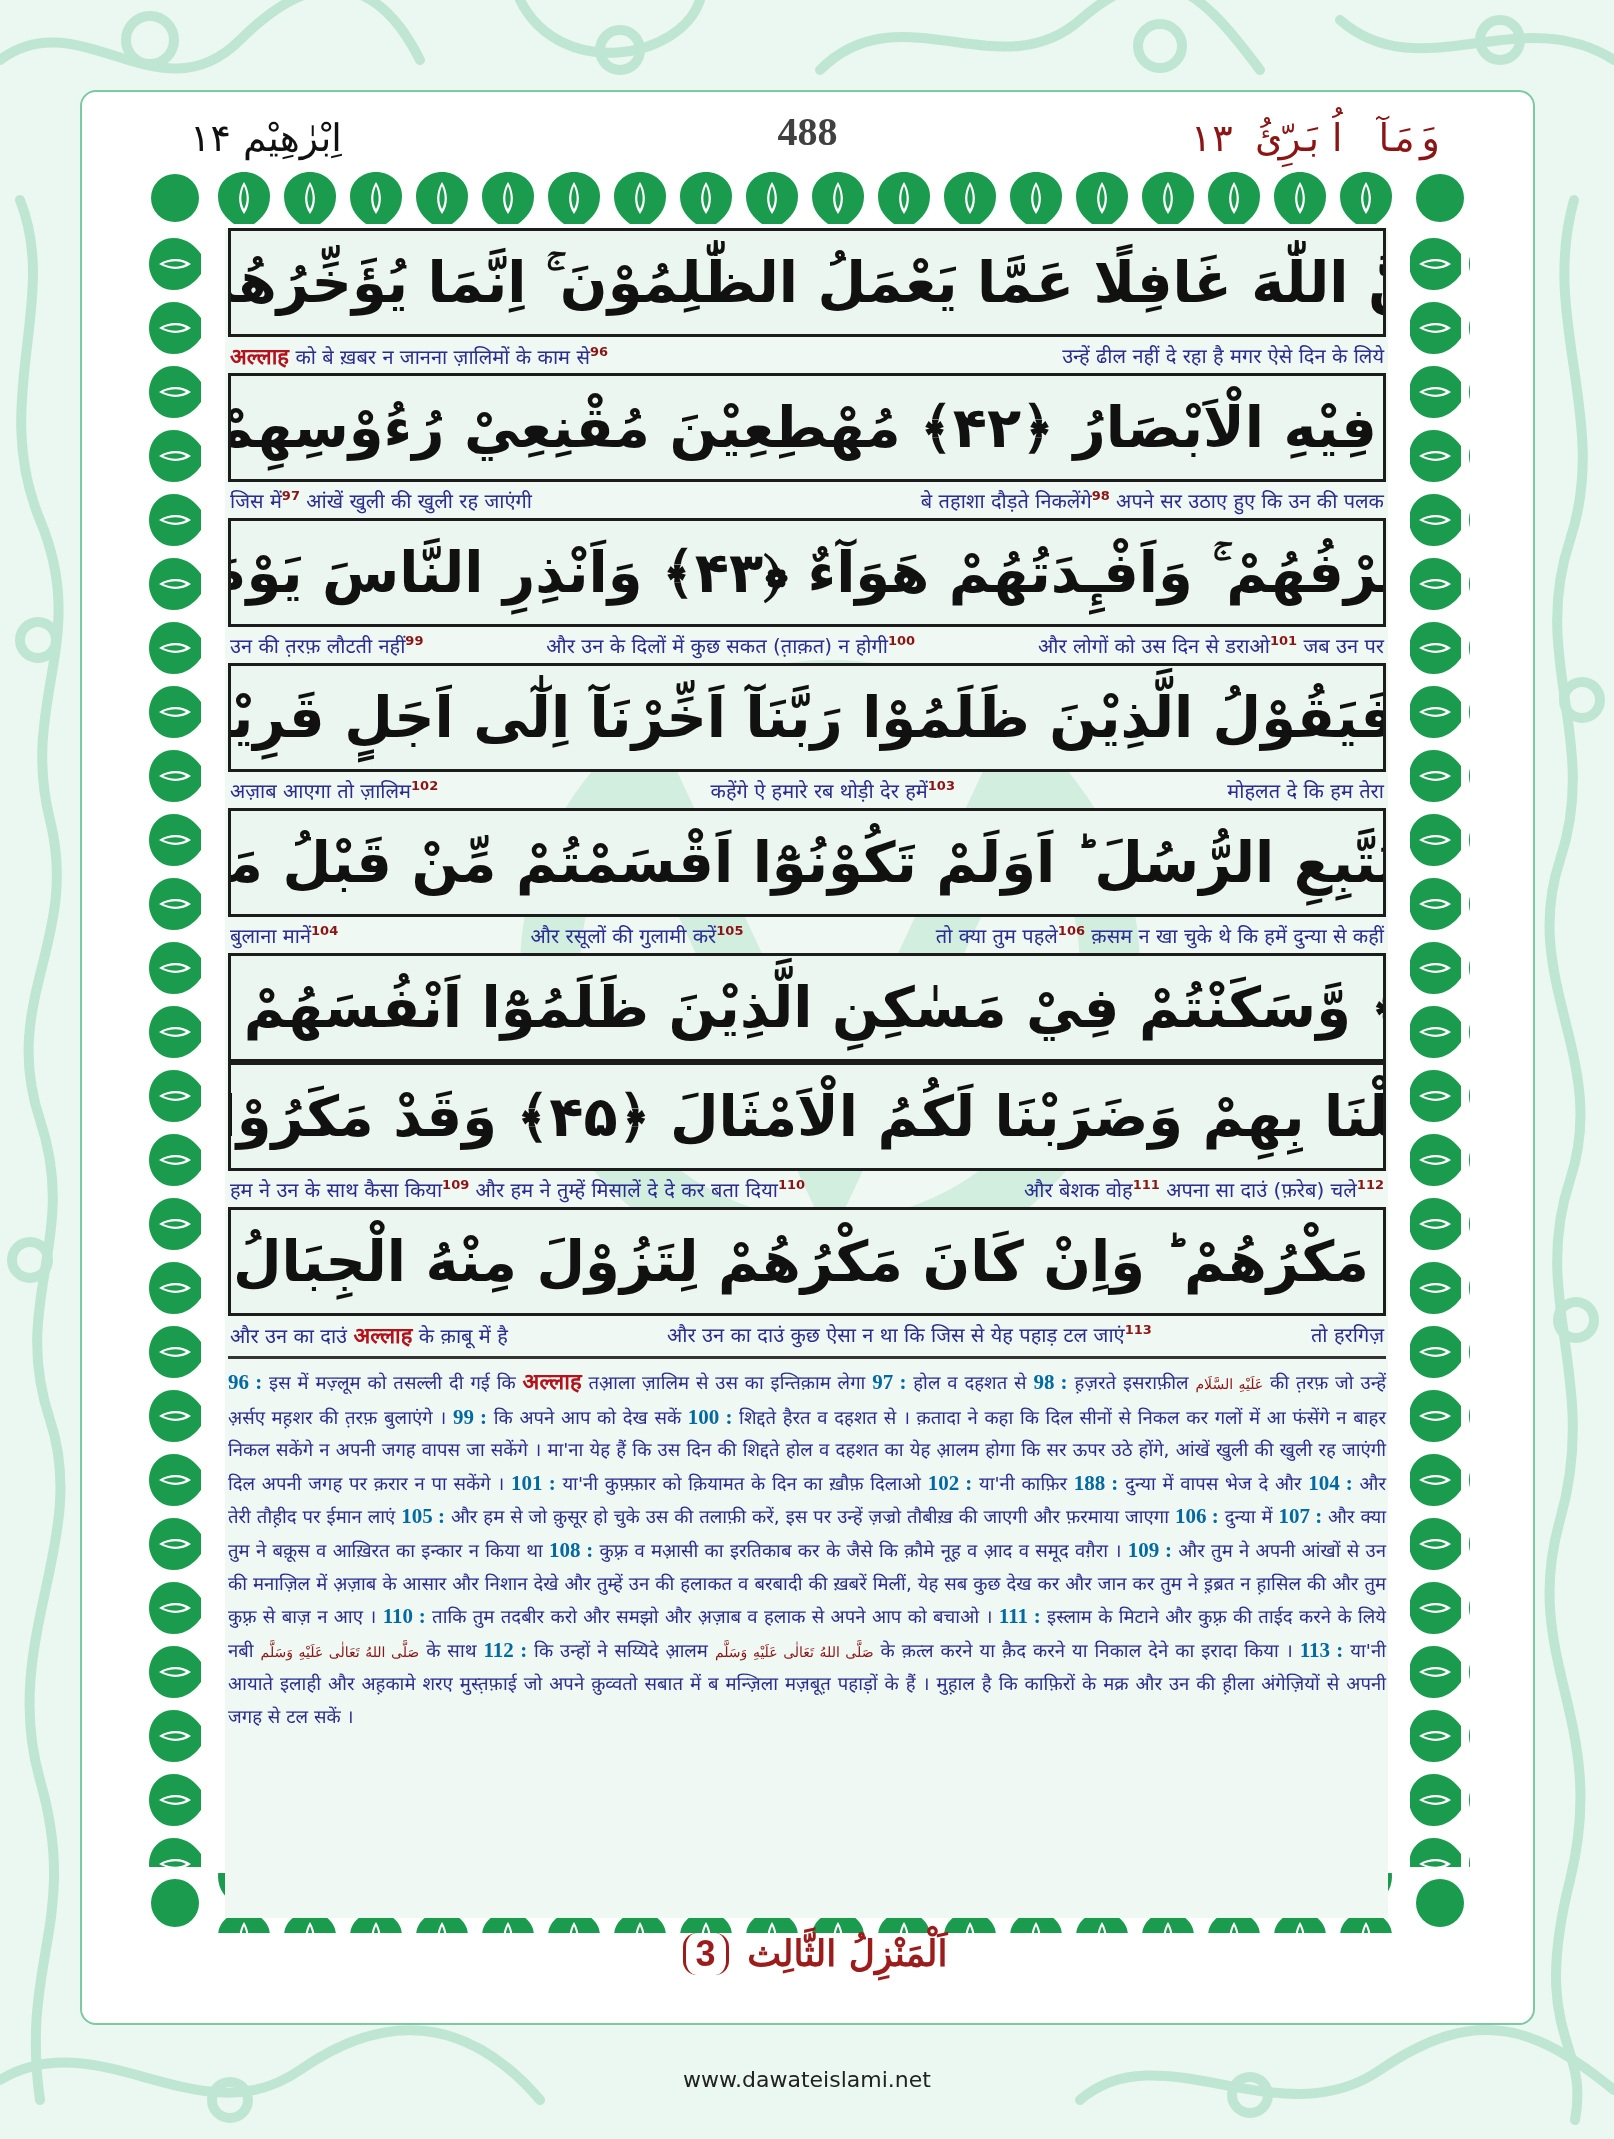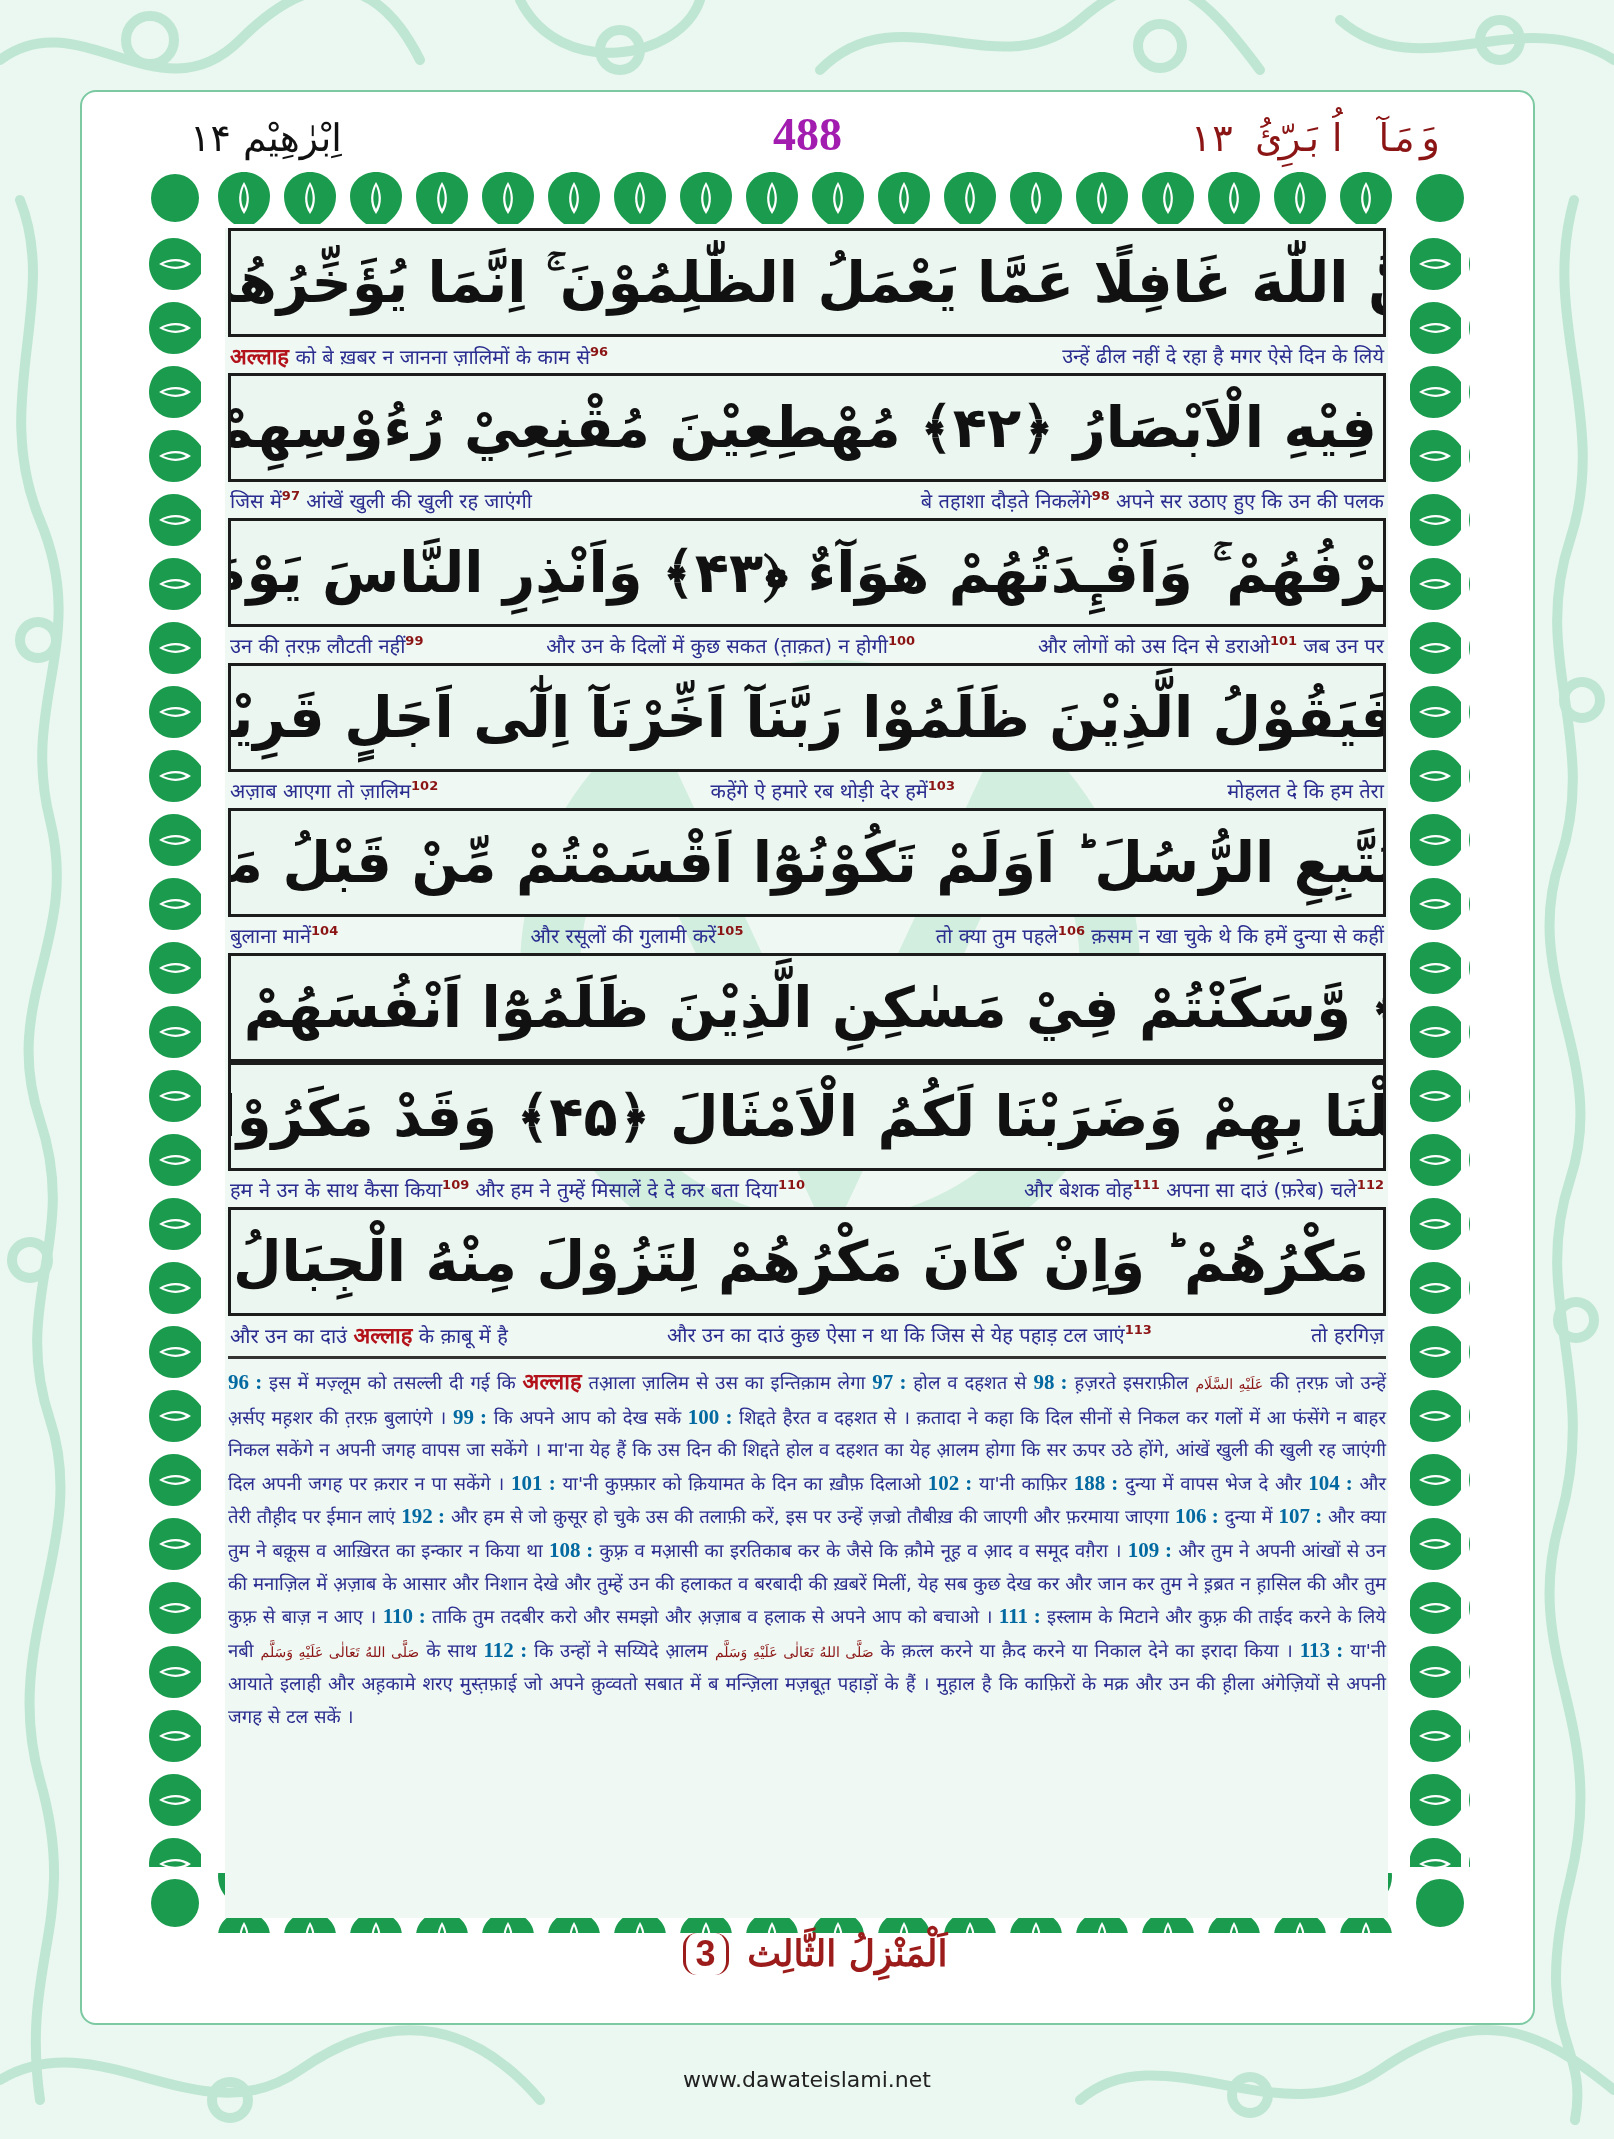--- a/index.html
+++ b/index.html
@@ -18,21 +18,21 @@
     background: #ffffff; border: 2px solid #7cc9a2; border-radius: 16px;
     z-index: 1;
   }
 
   
   .header { position: absolute; left: 80px; top: 100px; width: 1455px; height: 70px; z-index: 3; }
   .hdr-left, .hdr-right, .hdr-center { position: absolute; top: 16px; }
   .hdr-left { left: 110px; font-family: "DejaVu Serif", serif; font-size: 38px; color: #111; direction: rtl; }
   .hdr-right { right: 95px; font-family: Liberation Mono, monospace; font-size: 38px; color: #8b1414; direction: rtl; }
   .hdr-center { left: 0; width: 100%; text-align: center; top: 8px;
-    font-family: "Liberation Serif", serif; font-weight: bold; font-size: 46px; color: #a21caf; }
+    font-family: "Liberation Serif", serif; font-weight: bold; font-size: 40px; color: #404040; }
 
   
   .ornament-frame { position: absolute; left: 145px; top: 168px; width: 1325px; height: 1765px; z-index: 2; }
   .ornament-frame svg { width: 100%; height: 100%; }
 
   
   .content { position: absolute; left: 228px; top: 228px; width: 1158px; z-index: 4; }
   .content-bg { position: absolute; left: 225px; top: 228px; width: 1163px; height: 1690px;
     background: #eff8f3; z-index: 3; }
   .watermark { position: absolute; left: 480px; top: 520px; width: 700px; height: 900px; z-index: 3; opacity: .35; }
@@ -216,21 +216,21 @@
   <div class="footnotes">
     <span class="fn"><span class="fn-num">96 :</span><span> इस में मज़्लूम को तसल्ली दी गई कि </span><span class="allah">अल्लाह</span><span> तआ़ला ज़ालिम से उस का इन्तिक़ाम लेगा </span></span>
     <span class="fn"><span class="fn-num">97 :</span><span> होल व दहशत से </span></span>
     <span class="fn"><span class="fn-num">98 :</span><span> ह़ज़रते इसराफ़ील </span><span class="honorific">عَلَيْهِ السَّلَام</span><span> की त़रफ़ जो उन्हें अ़र्सए मह़शर की त़रफ़ बुलाएंगे । </span></span>
     <span class="fn"><span class="fn-num">99 :</span><span> कि अपने आप को देख सकें </span></span>
     <span class="fn"><span class="fn-num">100 :</span><span> शिद्दते हैरत व दहशत से । क़तादा ने कहा कि दिल सीनों से निकल कर गलों में आ फंसेंगे न बाहर निकल सकेंगे न अपनी जगह वापस जा सकेंगे । मा'ना येह हैं कि उस दिन की शिद्दते होल व दहशत का येह आ़लम होगा कि सर ऊपर उठे होंगे, आंखें खुली की खुली रह जाएंगी दिल अपनी जगह पर क़रार न पा सकेंगे । </span></span>
     <span class="fn"><span class="fn-num">101 :</span><span> या'नी कुफ़्फ़ार को क़ियामत के दिन का ख़ौफ़ दिलाओ </span></span>
     <span class="fn"><span class="fn-num">102 :</span><span> या'नी काफ़िर </span></span>
     <span class="fn"><span class="fn-num">188 :</span><span> दुन्या में वापस भेज दे और </span></span>
     <span class="fn"><span class="fn-num">104 :</span><span> और तेरी तौह़ीद पर ईमान लाएं </span></span>
-    <span class="fn"><span class="fn-num">192 :</span><span> और हम से जो क़ुसूर हो चुके उस की तलाफ़ी करें, इस पर उन्हें ज़ज्रो तौबीख़ की जाएगी और फ़रमाया जाएगा </span></span>
+    <span class="fn"><span class="fn-num">105 :</span><span> और हम से जो क़ुसूर हो चुके उस की तलाफ़ी करें, इस पर उन्हें ज़ज्रो तौबीख़ की जाएगी और फ़रमाया जाएगा </span></span>
     <span class="fn"><span class="fn-num">106 :</span><span> दुन्या में </span></span>
     <span class="fn"><span class="fn-num">107 :</span><span> और क्या तुम ने बक़ूस व आख़िरत का इन्कार न किया था </span></span>
     <span class="fn"><span class="fn-num">108 :</span><span> कुफ़्र व मआ़सी का इरतिकाब कर के जैसे कि क़ौमे नूह़ व आ़द व समूद वग़ैरा । </span></span>
     <span class="fn"><span class="fn-num">109 :</span><span> और तुम ने अपनी आंखों से उन की मनाज़िल में अ़ज़ाब के आसार और निशान देखे और तुम्हें उन की हलाकत व बरबादी की ख़बरें मिलीं, येह सब कुछ देख कर और जान कर तुम ने इ़ब्रत न ह़ासिल की और तुम कुफ़्र से बाज़ न आए । </span></span>
     <span class="fn"><span class="fn-num">110 :</span><span> ताकि तुम तदबीर करो और समझो और अ़ज़ाब व हलाक से अपने आप को बचाओ । </span></span>
     <span class="fn"><span class="fn-num">111 :</span><span> इस्लाम के मिटाने और कुफ़्र की ताईद करने के लिये नबी </span><span class="honorific">صَلَّى اللهُ تَعَالٰى عَلَيْهِ وَسَلَّم</span><span> के साथ </span></span>
     <span class="fn"><span class="fn-num">112 :</span><span> कि उन्हों ने सय्यिदे आ़लम </span><span class="honorific">صَلَّى اللهُ تَعَالٰى عَلَيْهِ وَسَلَّم</span><span> के क़त्ल करने या क़ैद करने या निकाल देने का इरादा किया । </span></span>
     <span class="fn"><span class="fn-num">113 :</span><span> या'नी आयाते इलाही और अह़कामे शरए मुस्त़फ़ाई जो अपने क़ुव्वतो सबात में ब मन्ज़िला मज़बूत़ पहाड़ों के हैं । मुह़ाल है कि काफ़िरों के मक्र और उन की ह़ीला अंगेज़ियों से अपनी जगह से टल सकें ।</span></span>
   </div>
 </div>

